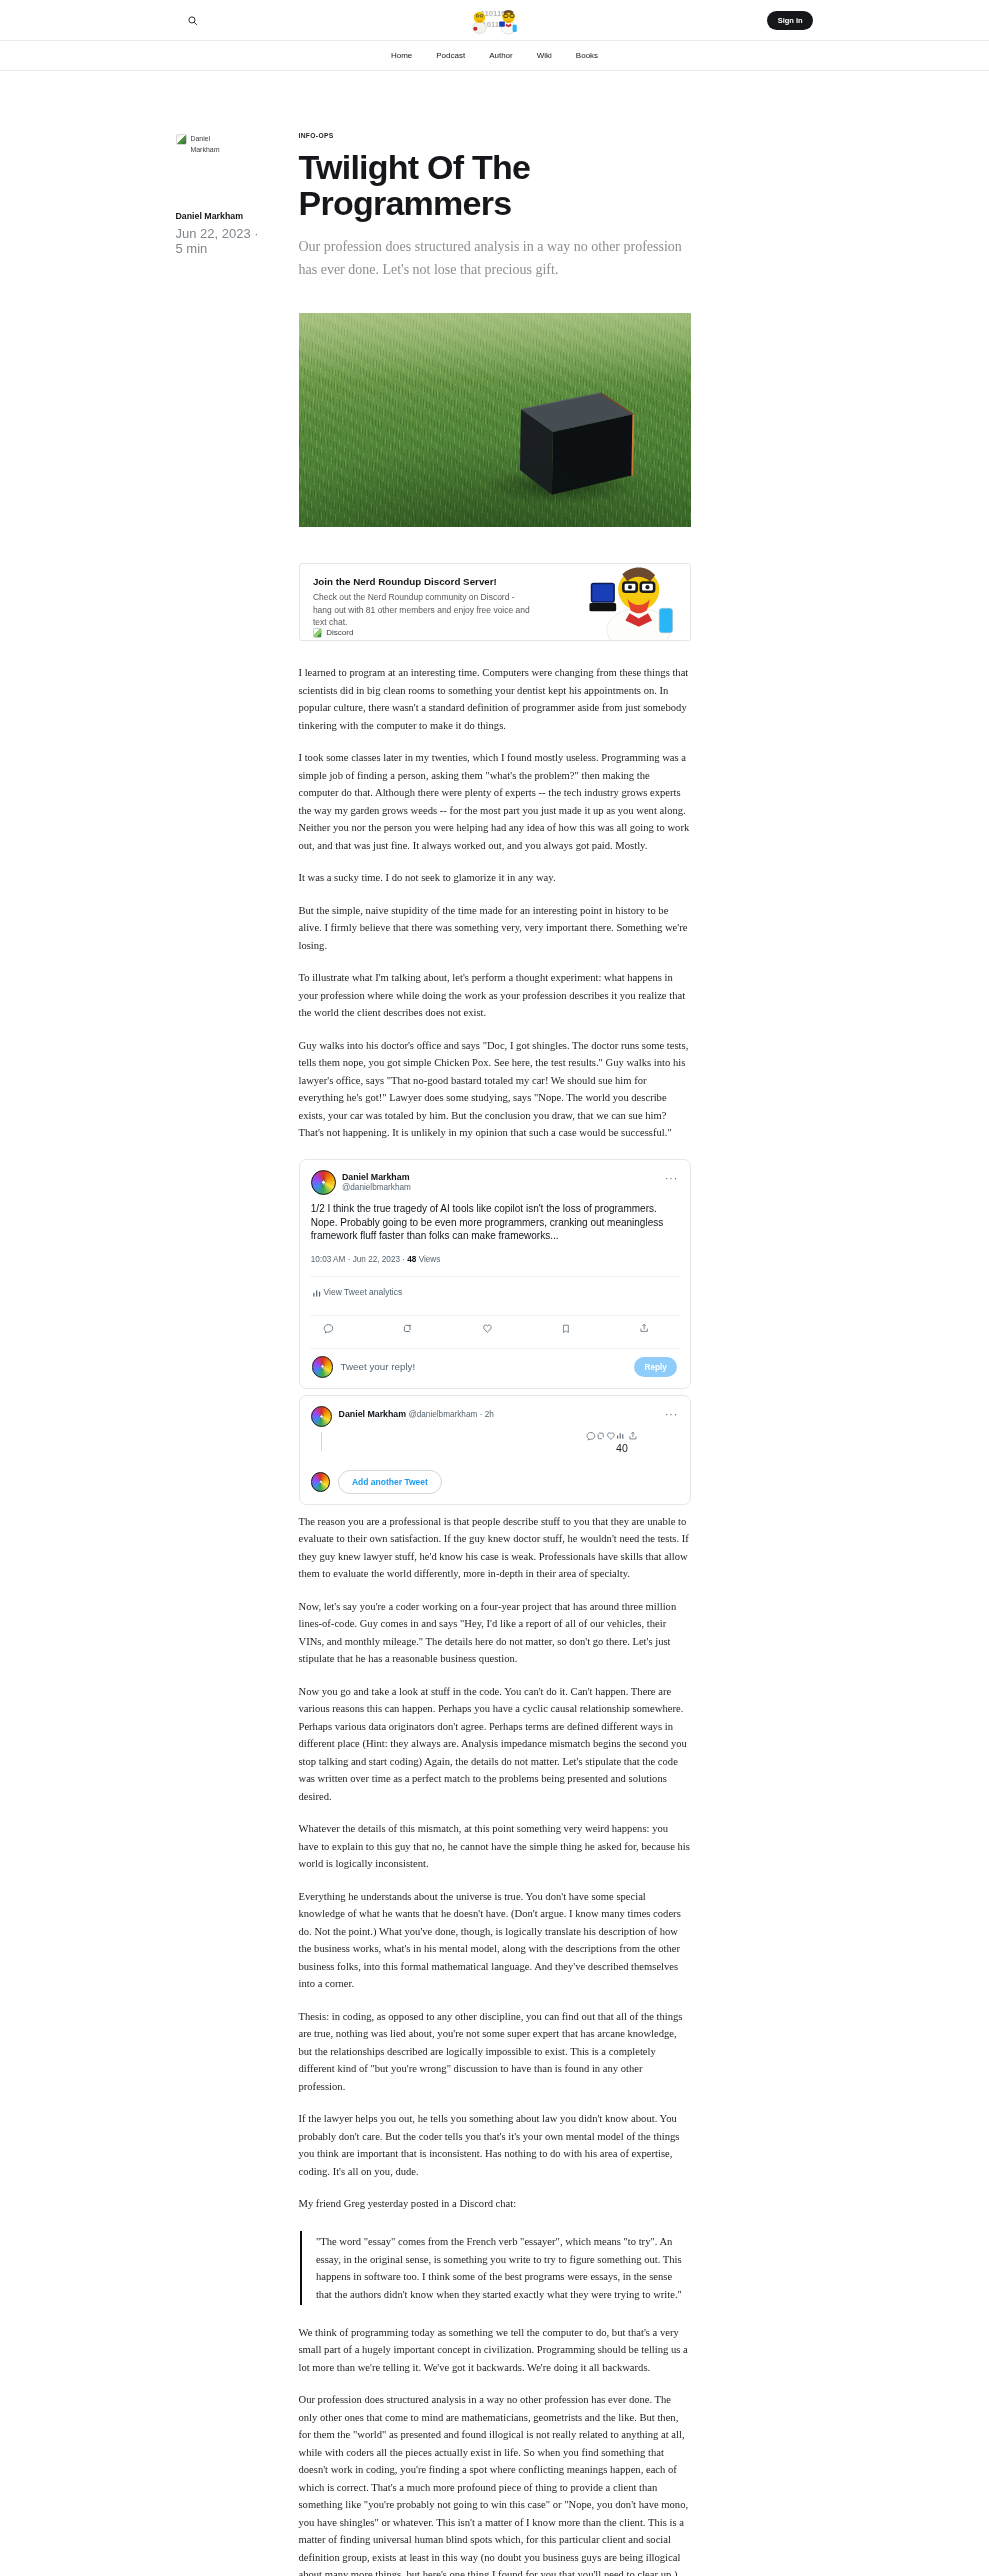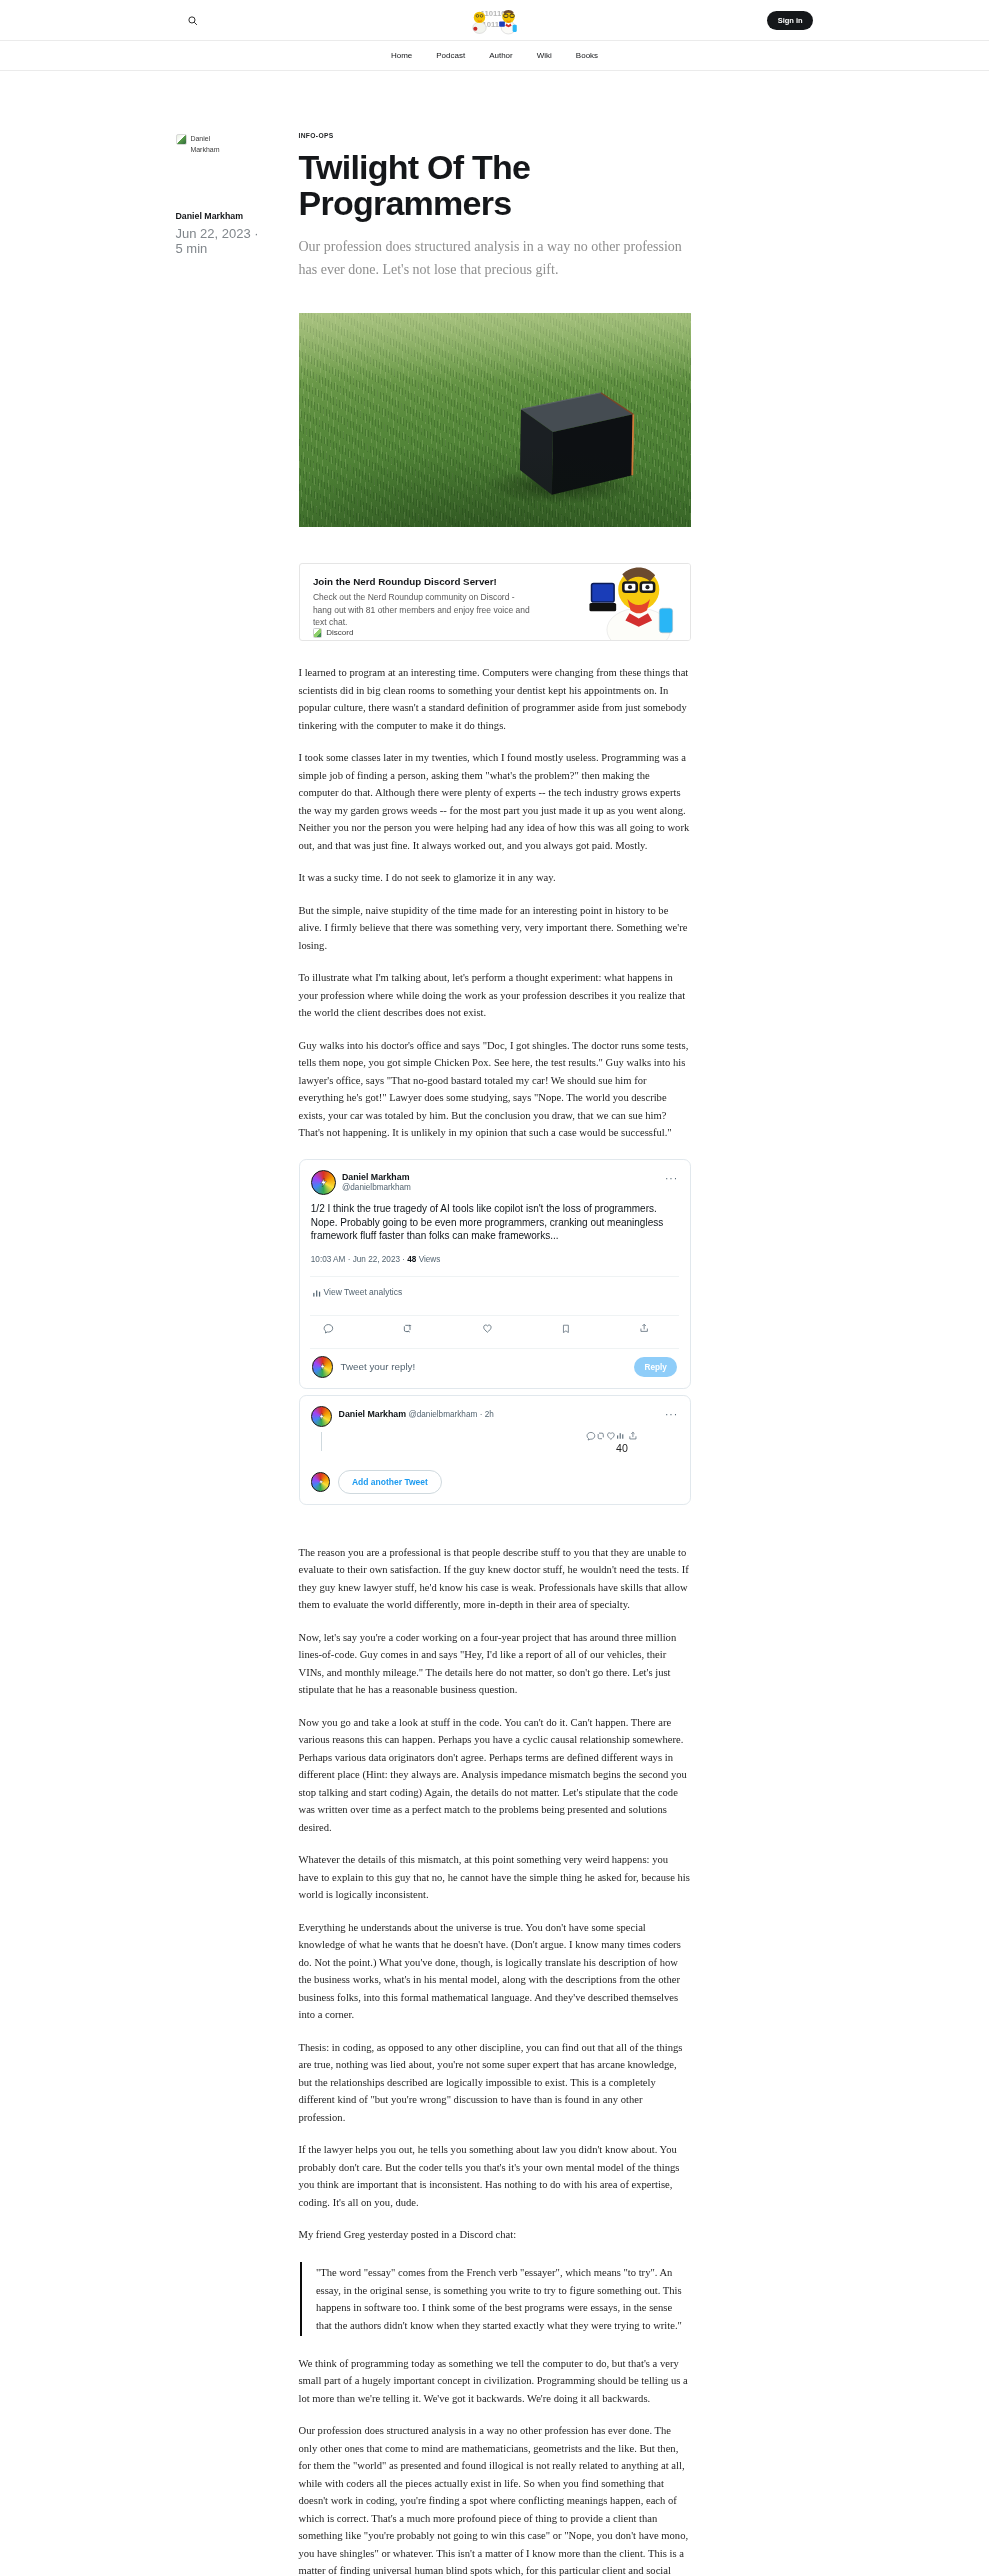--- a/index.html
+++ b/index.html
@@ -47,21 +47,21 @@
   .dc-favicon { width:9.3px; height:9.3px; border-radius:1.5px; background:linear-gradient(135deg,#fff 0 40%, #8fd06a 40% 70%, #3f8f4f 70% 100%); border:0.5px solid #ccc; }
   .dc-duck { width:121px; flex:none; background:#fff; display:flex; align-items:flex-end; justify-content:center; overflow:hidden; }
 
   
   .article-body { width:392px; margin:23px auto 0; font-family:"Liberation Serif", serif; font-size:10.6px; line-height:17.5px; color:#232323; }
   .article-body p { margin-bottom:15px; }
   blockquote { border-left:2.1px solid #0c0c0c; padding:2.1px 0 2.1px 14.4px; margin:18.5px 0 18.5px 1px; }
 
   
   .tweet-card { font-family:"Liberation Sans", sans-serif; border:0.5px solid #e1e8ed; border-radius:7.2px; padding:9.3px 11.3px 5.2px; margin:17.5px 0 6.2px; background:#fff; }
-  .tweet-card.second { margin-top:5.2px; margin-bottom:39px; padding-bottom:9.3px; position:relative; }
+  .tweet-card.second { margin-top:5.2px; margin-bottom:8px; padding-bottom:9.3px; position:relative; }
   .tw-head { display:flex; align-items:center; gap:6.2px; }
   .tw-avatar { width:25px; height:25px; border-radius:50%; background:conic-gradient(#d93025,#f29900,#fbe13a,#34a853,#4285f4,#a142f4,#d93025); border:1px solid #111; position:relative; flex:none; display:flex; align-items:center; justify-content:center; }
   .tw-avatar.sm { width:21.6px; height:21.6px; }
   .tw-avatar.xs { width:19.6px; height:19.6px; }
   .tw-names { display:flex; flex-direction:column; line-height:1.25; }
   .tw-name { font-weight:bold; font-size:8.8px; color:#0f1419; }
   .tw-handle { color:#536471; font-size:8.2px; }
   .tw-more { margin-left:auto; color:#536471; font-size:10.3px; letter-spacing:1px; align-self:flex-start; cursor:pointer; }
   .tw-text { font-size:10px; line-height:1.38; color:#0f1419; margin-top:7.2px; }
   .tw-meta { color:#536471; font-size:8.2px; margin-top:8.2px; }

